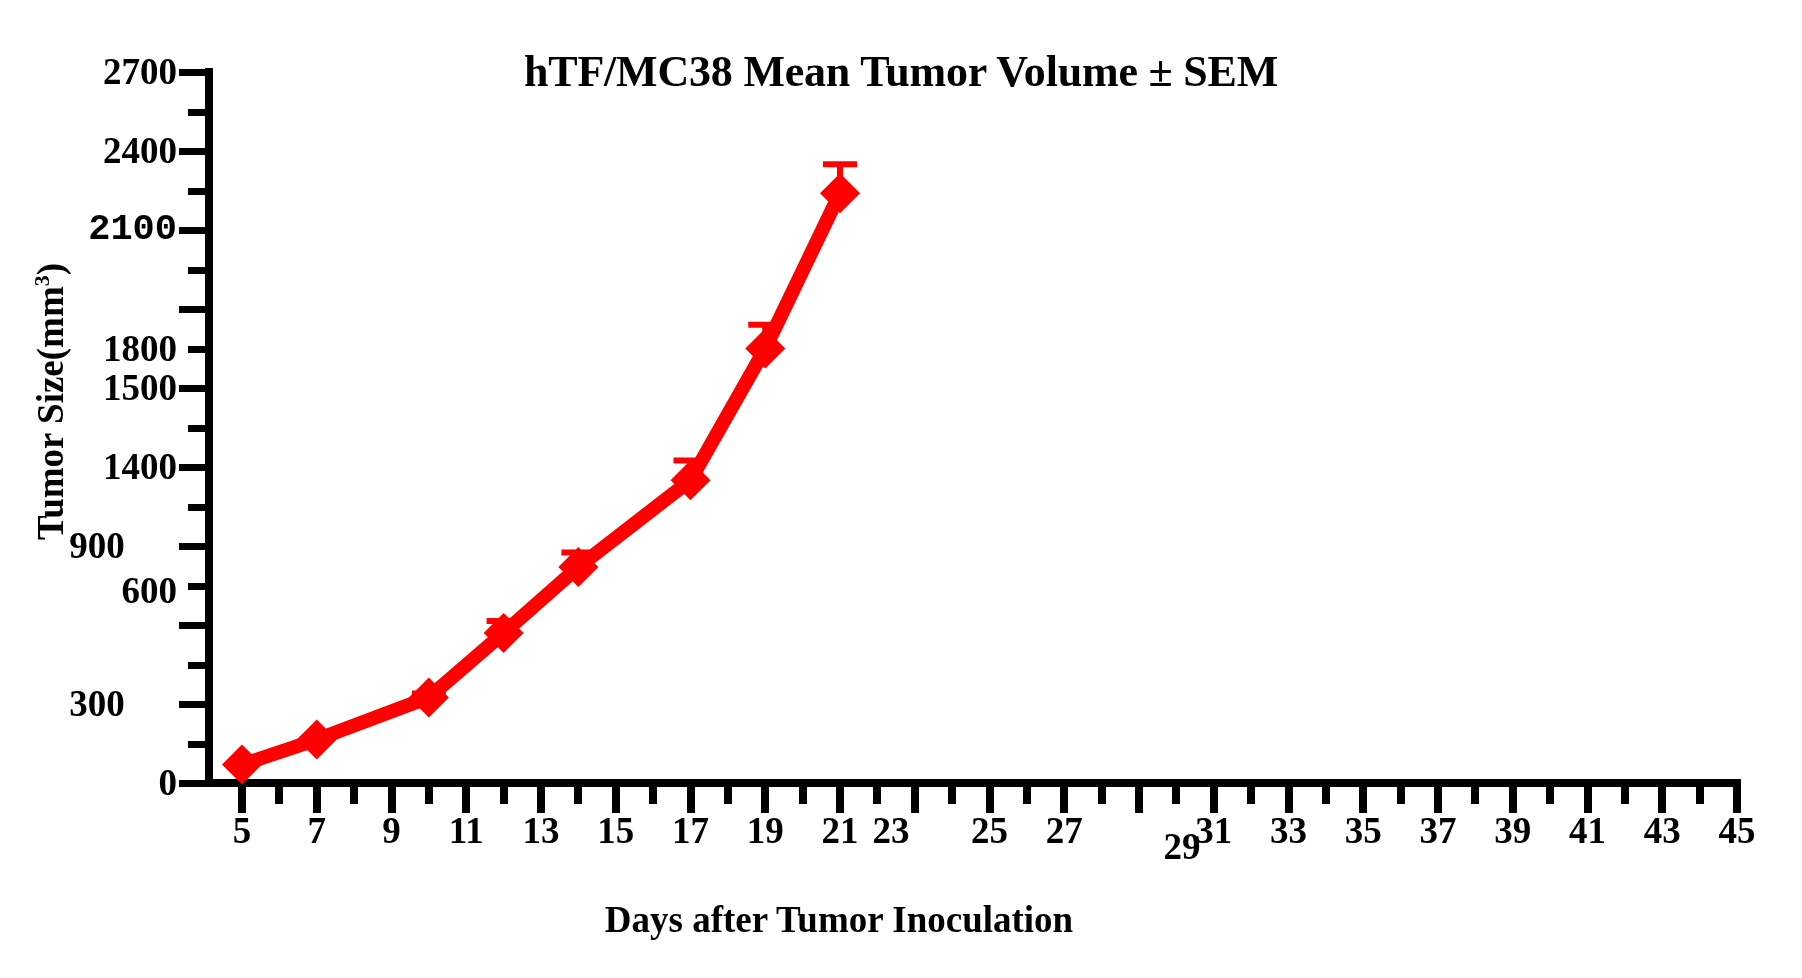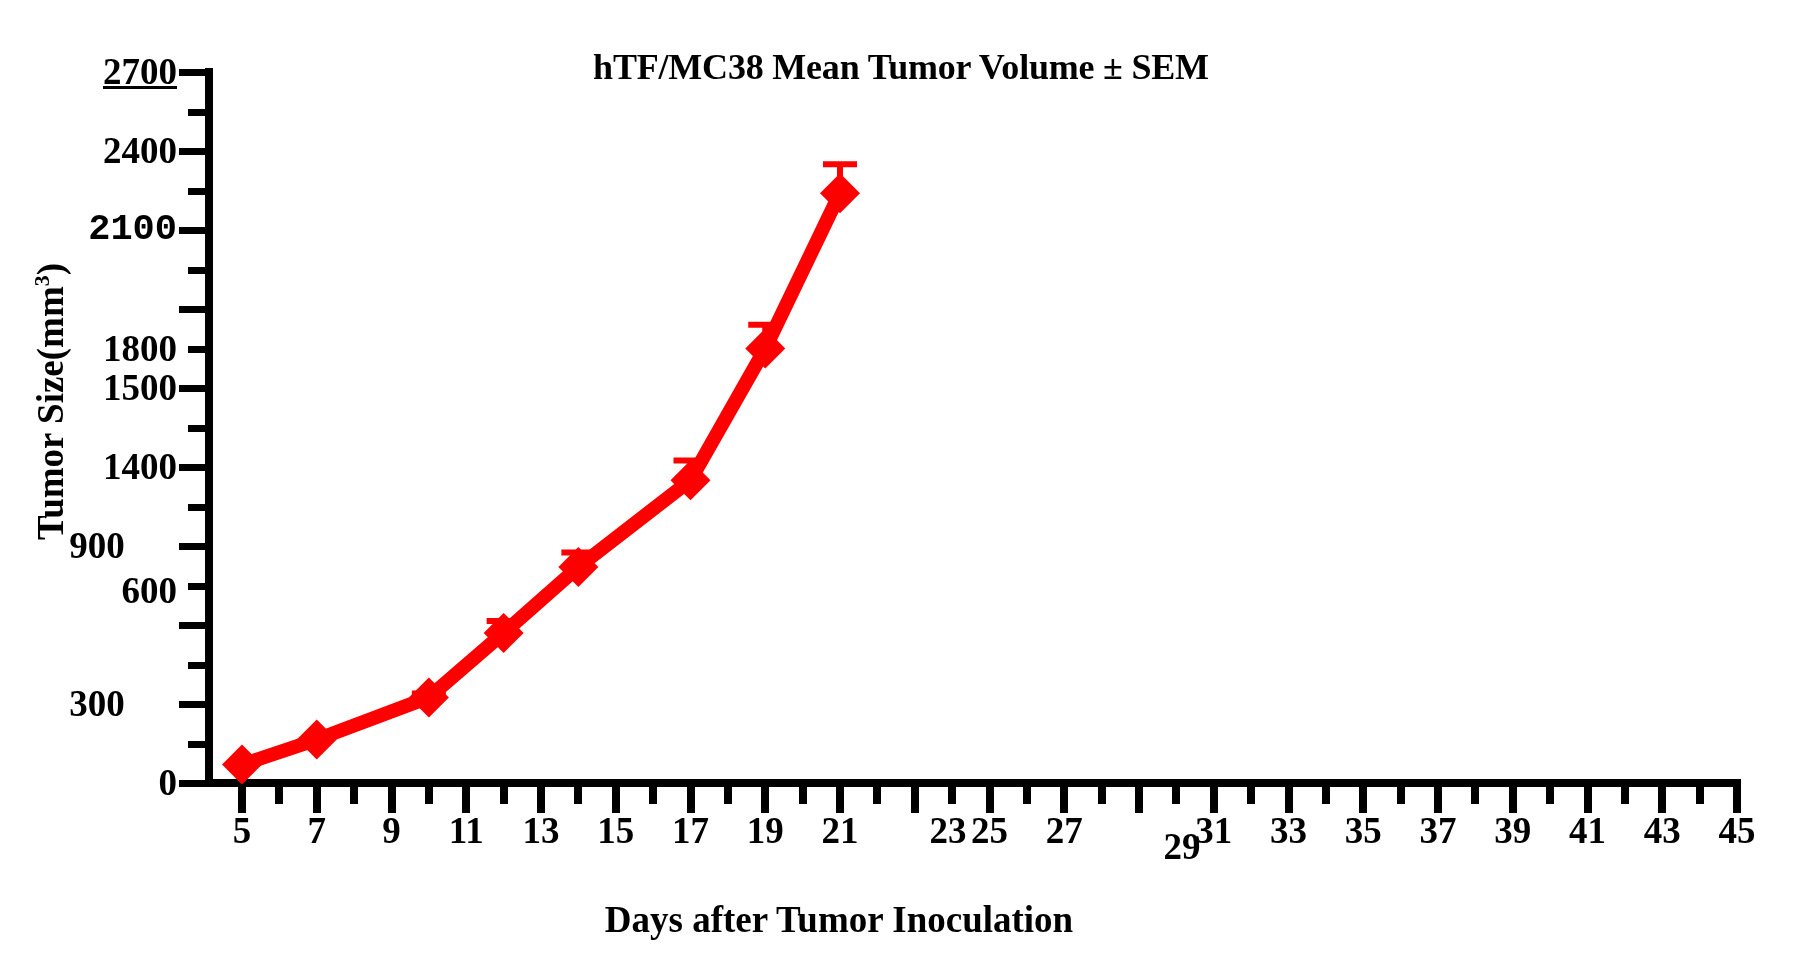--- a/index.html
+++ b/index.html
@@ -4,21 +4,21 @@
 <title>hTF/MC38 Mean Tumor Volume</title>
 <style>
   html,body{margin:0;padding:0;background:#ffffff;}
   body{width:1802px;height:978px;overflow:hidden;
        font-family:"Liberation Serif","DejaVu Serif",serif;color:#000;}
   #figure{position:relative;width:1802px;height:978px;background:#fff;}
 
   
   #chart-title{
     position:absolute; left:0; top:46px; width:1802px;
-    text-align:center; font-size:36px; font-weight:bold;
+    text-align:center; font-size:44px; font-weight:bold;
     letter-spacing:-0.2px;
     font-family:"Liberation Serif","DejaVu Serif",serif;
   }
 
   
   #y-axis-title{
     position:absolute; left:-160px; top:380px; width:420px;
     transform:rotate(-90deg); transform-origin:center center;
     text-align:center; font-size:37px; font-weight:bold;
     white-space:nowrap;
@@ -132,40 +132,40 @@
         <div class="xtick minor" style="left: 1172.38px;"></div>
         <div class="xtick minor" style="left: 1247.12px;"></div>
         <div class="xtick minor" style="left: 1321.88px;"></div>
         <div class="xtick minor" style="left: 1396.62px;"></div>
         <div class="xtick minor" style="left: 1471.38px;"></div>
         <div class="xtick minor" style="left: 1546.12px;"></div>
         <div class="xtick minor" style="left: 1620.88px;"></div>
         <div class="xtick minor" style="left: 1695.62px;"></div>
       </div>
     <div id="labels-layer">
-        <div class="ylabel" style="top: 53px; text-decoration: underline;">2700</div>
+        <div class="ylabel" style="top: 53px;">2700</div>
         <div class="ylabel" style="top: 132px;">2400</div>
         <div class="ylabel" style="top: 211px; font-family: Liberation Mono, monospace;">2100</div>
         <div class="ylabel" style="top: 290px; margin-top: 40px;">1800</div>
         <div class="ylabel" style="top: 369px;">1500</div>
         <div class="ylabel" style="top: 448px;">1400</div>
         <div class="ylabel" style="top: 527px; text-align: center;">900</div>
         <div class="ylabel" style="top: 572px;">600</div>
         <div class="ylabel" style="top: 685px; text-align: center;">300</div>
         <div class="ylabel" style="top: 764px;">0</div>
         <div class="xlabel" style="left: 242px;">5</div>
         <div class="xlabel" style="left: 316.75px;">7</div>
         <div class="xlabel" style="left: 391.5px;">9</div>
         <div class="xlabel" style="left: 466.25px;">11</div>
         <div class="xlabel" style="left: 541px;">13</div>
         <div class="xlabel" style="left: 615.75px;">15</div>
         <div class="xlabel" style="left: 690.5px;">17</div>
         <div class="xlabel" style="left: 765.25px;">19</div>
         <div class="xlabel" style="left: 840px;">21</div>
-        <div class="xlabel" style="left: 948px; text-align: center;">23</div>
+        <div class="xlabel" style="left: 891px; text-align: center;">23</div>
         <div class="xlabel" style="left: 989.5px;">25</div>
         <div class="xlabel" style="left: 1064.25px;">27</div>
         <div class="xlabel" style="left: 1182px; margin-top: 16px;">29</div>
         <div class="xlabel" style="left: 1213.75px;">31</div>
         <div class="xlabel" style="left: 1288.5px;">33</div>
         <div class="xlabel" style="left: 1363.25px;">35</div>
         <div class="xlabel" style="left: 1438px;">37</div>
         <div class="xlabel" style="left: 1512.75px;">39</div>
         <div class="xlabel" style="left: 1587.5px;">41</div>
         <div class="xlabel" style="left: 1662.25px;">43</div>

